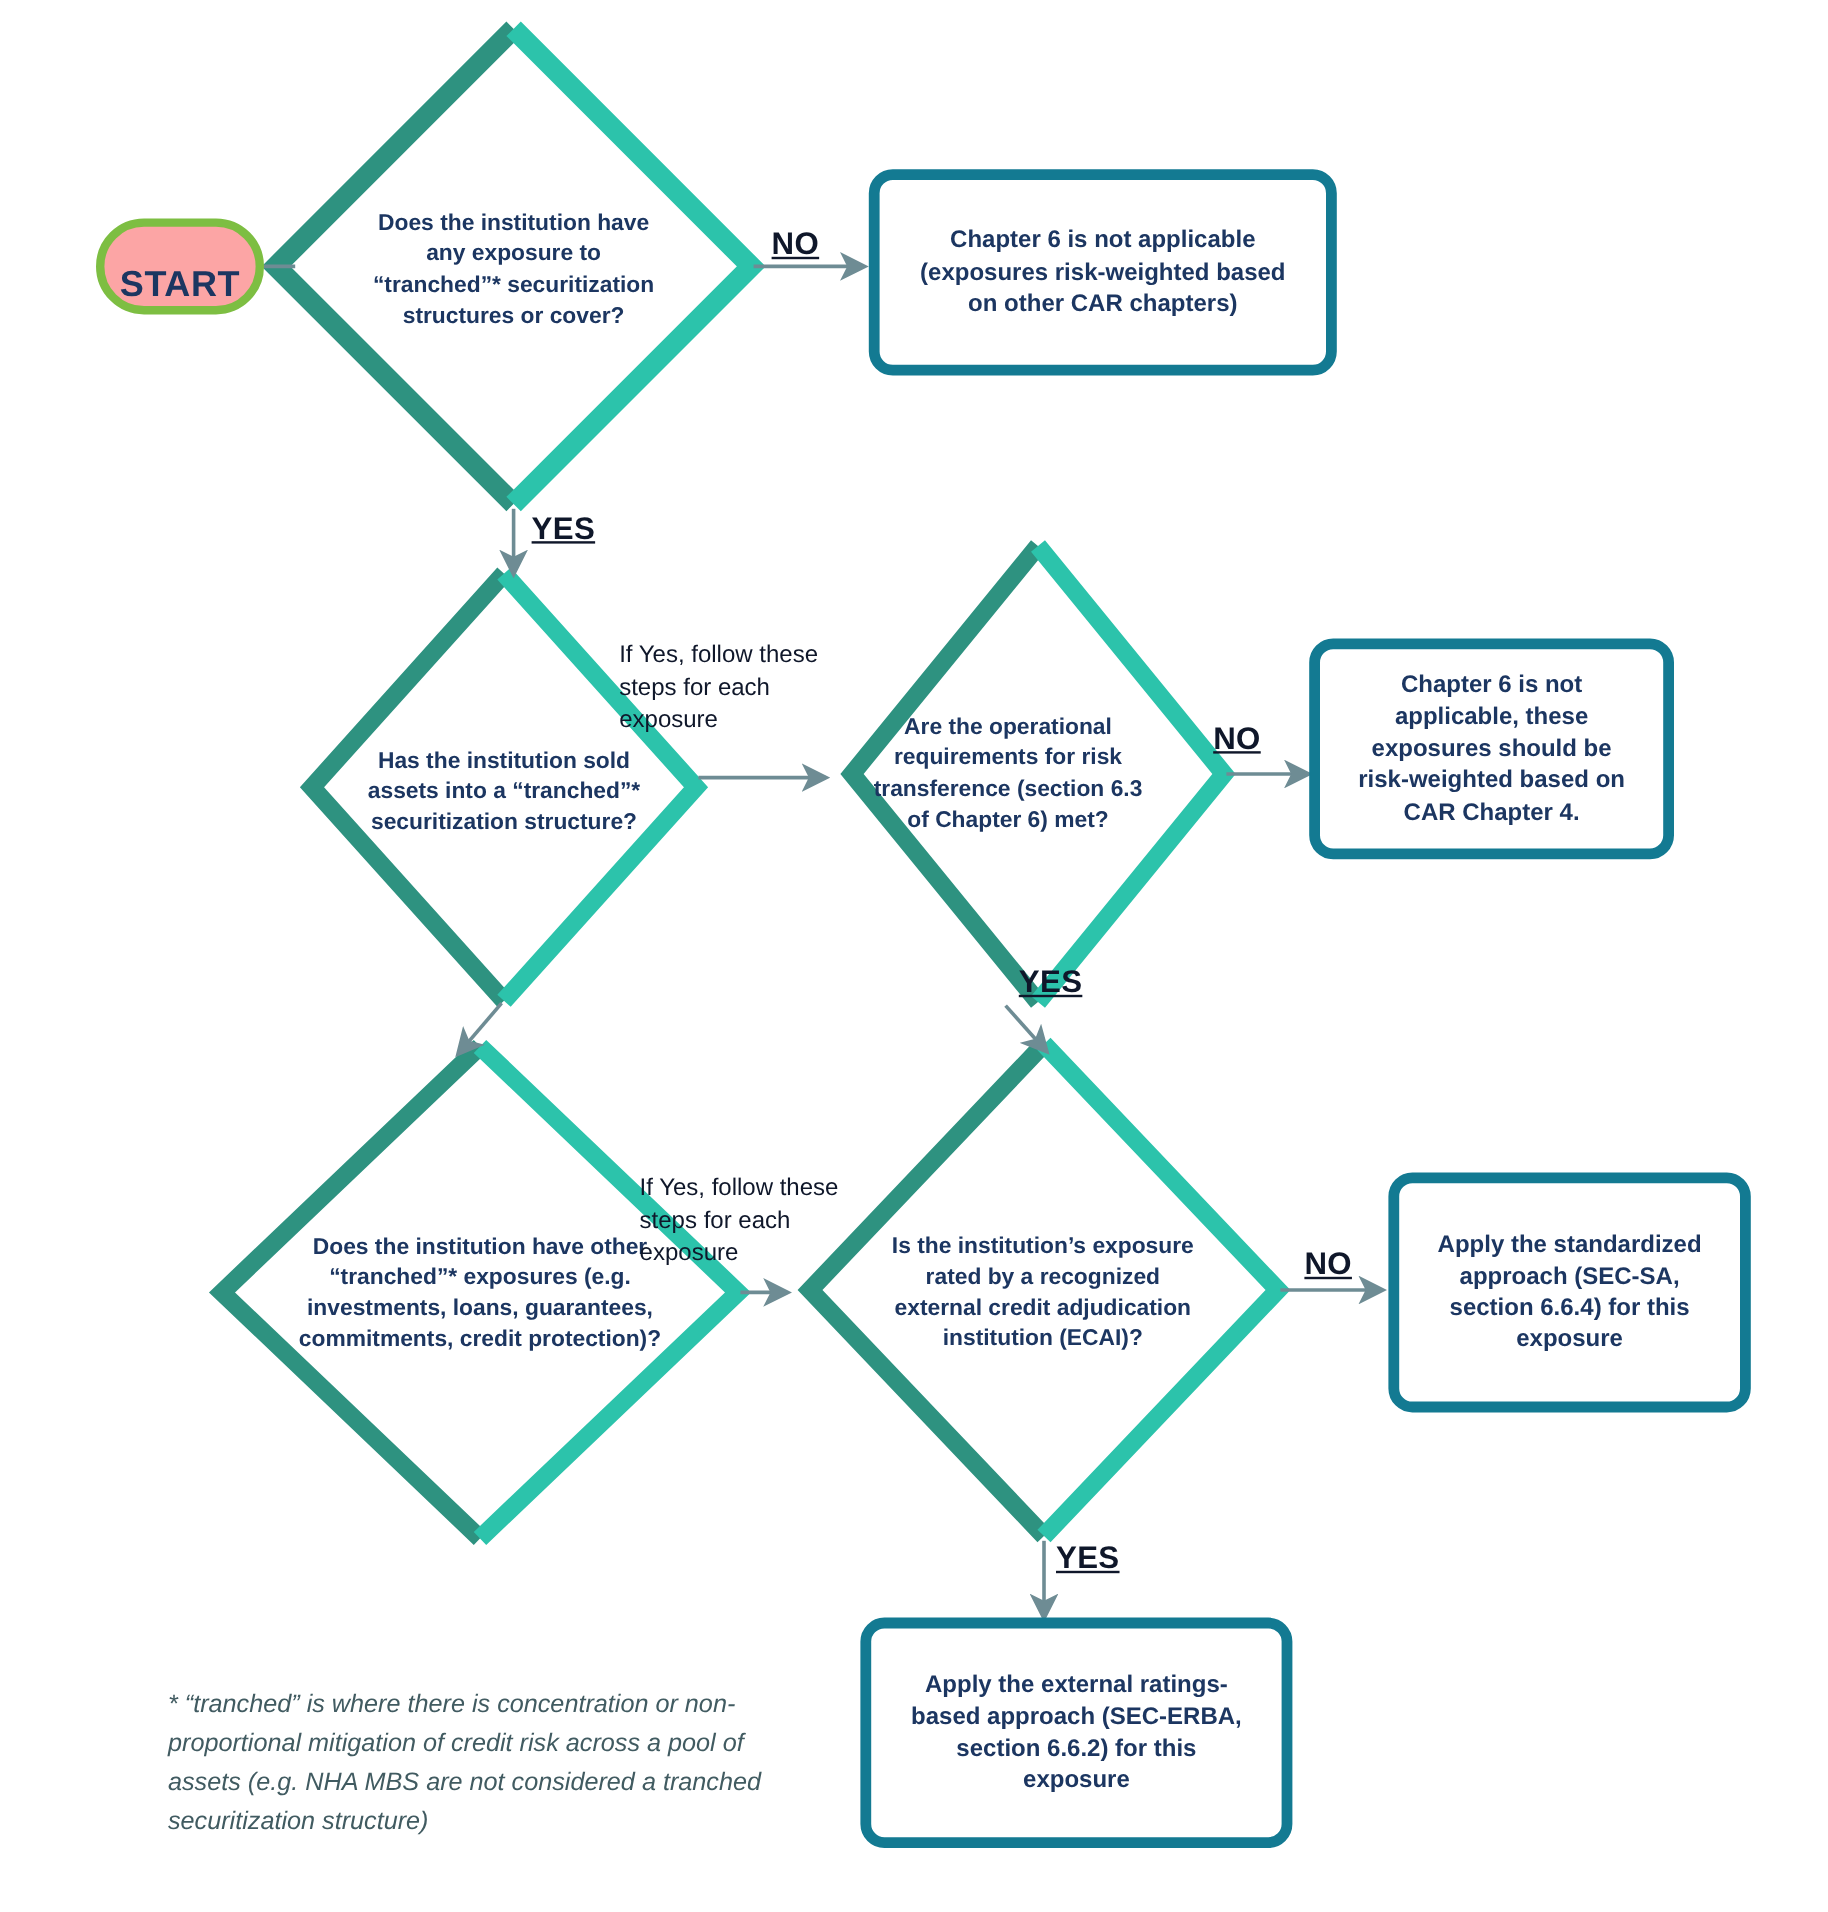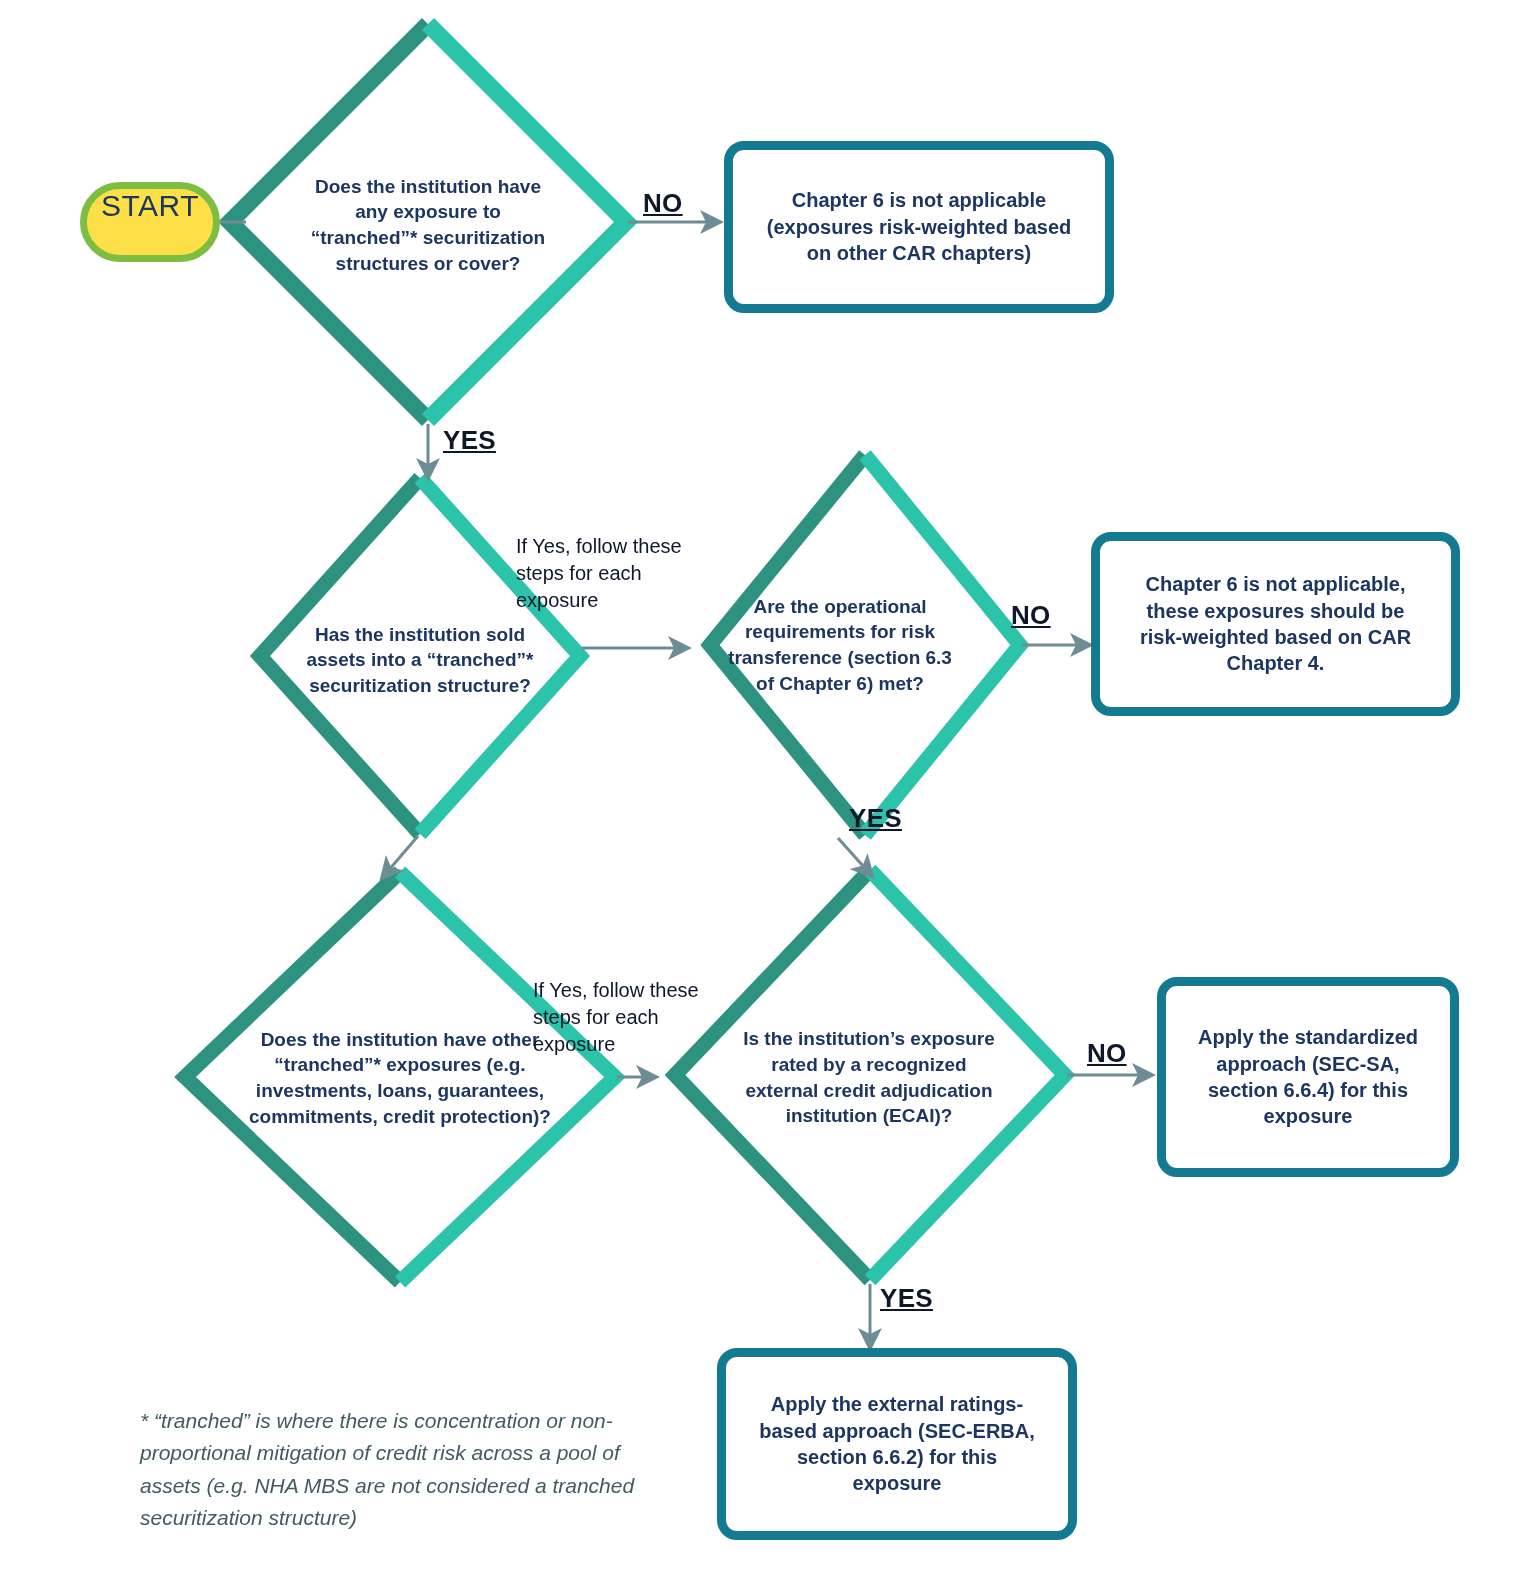--- a/index.html
+++ b/index.html
@@ -24,28 +24,28 @@
     top: 0;
     width: 1523px;
     height: 1593px;
     pointer-events: none;
   }
 
   
   .start-node {
     position: absolute;
     display: flex;
-    align-items: flex-start;
+    align-items: flex-end;
     justify-content: center;
     box-sizing: border-box;
     border: 7px solid #7DBE42;
     border-radius: 44px;
-    background: #fde047;
+    background: #fca5a5;
     color: #1C3661;
-    font-weight: normal;
+    font-weight: bold;
     letter-spacing: 0.5px;
   }
 
   
   .outcome-box {
     position: absolute;
     box-sizing: border-box;
     border: 9px solid #137A92;
     border-radius: 20px;
     background: #ffffff;
@@ -183,21 +183,21 @@
   </div>
 
   <div class="diamond-text" style="left:222px; top:978px; width:356px; height:200px; font-size:19px;">
     <span>Does the institution have other “tranched”* exposures (e.g. investments, loans, guarantees, commitments, credit protection)?</span>
   </div>
 
   <div class="outcome-box" style="left:724px; top:141px; width:390px; height:172px; font-size:20px;">
     <span>Chapter 6 is not applicable (exposures risk-weighted based on other CAR chapters)</span>
   </div>
 
-  <div class="outcome-box" style="left:1091px; top:532px; width:369px; height:184px; font-size:20px;text-align:center;">
+  <div class="outcome-box" style="left:1091px; top:532px; width:304px; height:184px; font-size:20px;text-align:center;">
     <span>Chapter 6 is not applicable, these exposures should be risk-weighted based on CAR Chapter 4.</span>
   </div>
 
   <div class="outcome-box" style="left:1157px; top:977px; width:302px; height:200px; font-size:20px;">
     <span>Apply the standardized approach (SEC-SA, section 6.6.4) for this exposure</span>
   </div>
 
   <div class="outcome-box" style="left:717px; top:1348px; width:360px; height:192px; font-size:20px;">
     <span>Apply the external ratings-based approach (SEC-ERBA, section 6.6.2) for this exposure</span>
   </div>

